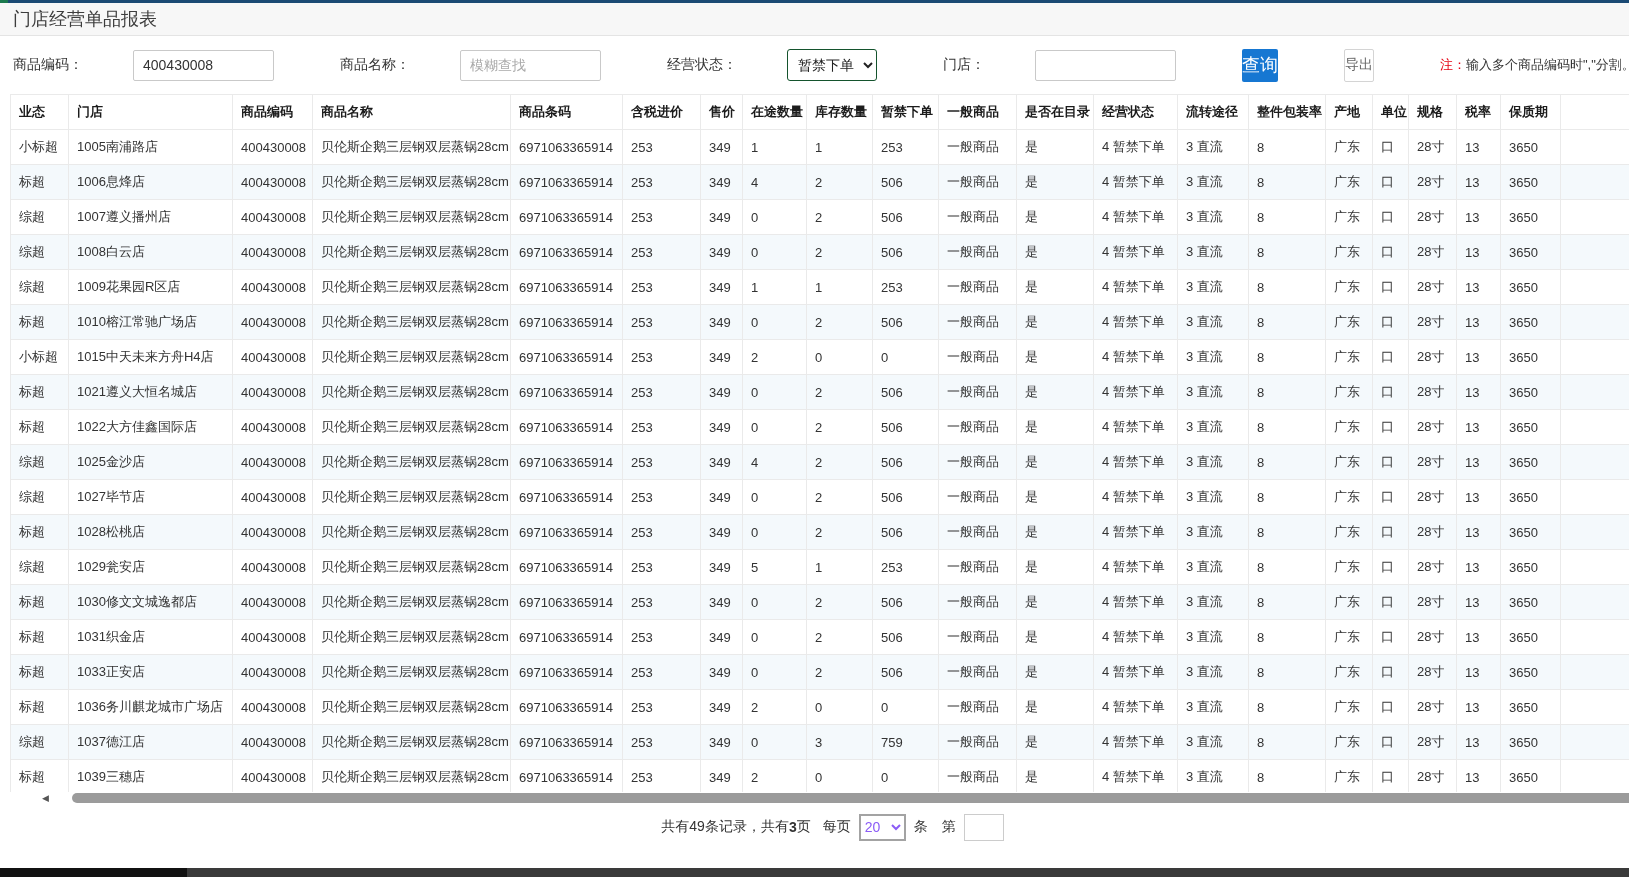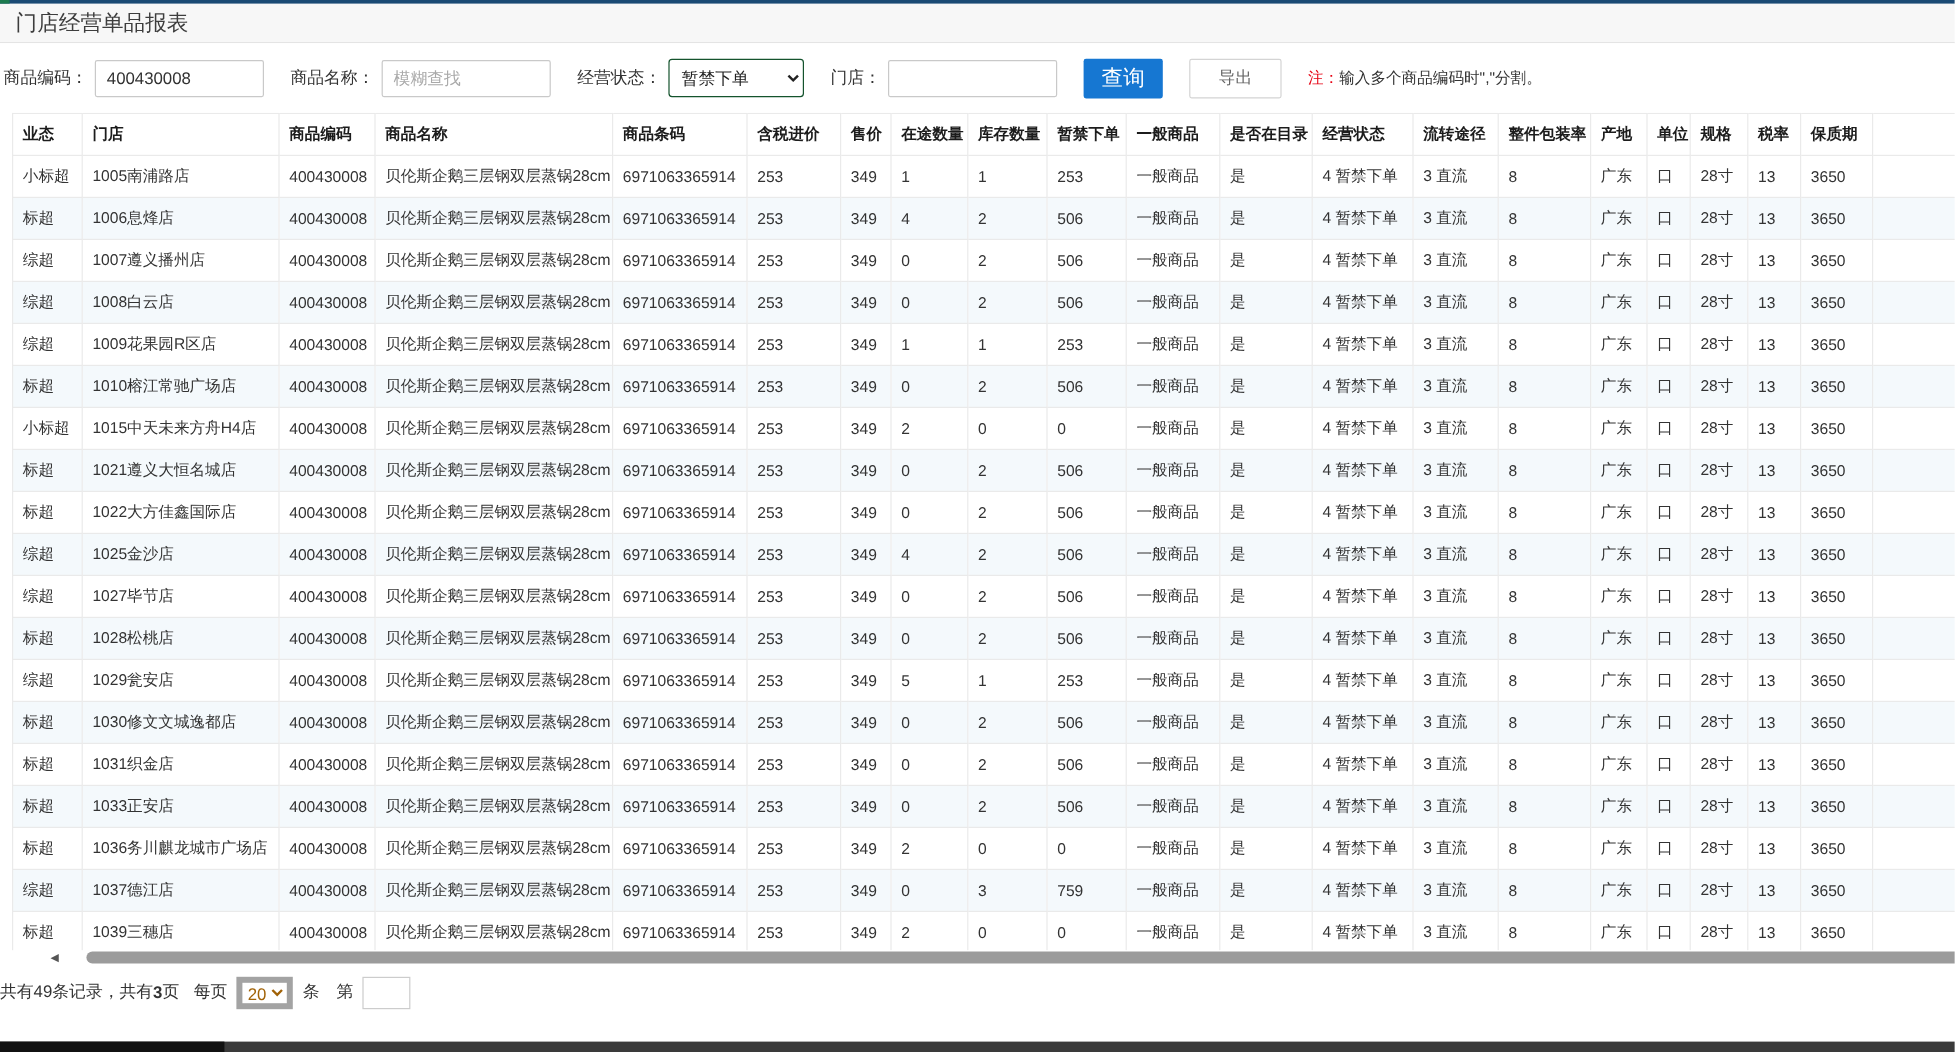--- a/index.html
+++ b/index.html
@@ -5,22 +5,22 @@
   * { box-sizing: border-box; margin: 0; padding: 0; }
   html,body { width: 1629px; height: 877px; overflow: hidden; }
   body { font-family: "Liberation Sans", "DejaVu Sans", sans-serif; background: #fff; display: flex; flex-direction: column; }
 
   .topbar { height: 3px; background: #1b4a74; position: relative; flex: 0 0 auto; }
   .topbar-green { position: absolute; left: 0; top: 0; width: 8px; height: 3px; background: #1c7a4e; }
 
   .titlebar { height: 33px; line-height: 32px; background: #f7f7f7; border-bottom: 1px solid #e4e4e4;
               padding-left: 13px; font-size: 18px; color: #3d3d3d; flex: 0 0 auto; }
 
-  .filterbar { height: 58px; display: flex; align-items: center; padding-left: 3px;
-               font-size: 14px; color: #333; background: #fff; flex: 0 0 auto; white-space: nowrap; }
+  .filterbar { height: 58px; display: flex; align-items: center; padding-left: 13px;
+               font-size: 14px; color: #333; background: #fff; flex: 0 0 auto; white-space: nowrap; gap: 44px; }
   .filterbar .lbl { margin-right: 6px; }
   .gap { margin-left: 22px; }
   .ipt { height: 31px; border: 1px solid #c9c9c9; border-radius: 2px; padding: 0 9px;
          font-size: 14px; width: 141px; color: #333; outline: none; }
   .ipt::placeholder { color: #a9a9a9; }
   .sel { height: 32px; border: 1px solid #14532d; border-radius: 3px; padding: 0 6px;
          font-size: 14px; width: 113px; color: #222; background: #fff; }
   .btn-primary { width: 66px; height: 33px; background: #1677d2; color: #fff; border: none;
                  border-radius: 2px; font-size: 18px; margin-left: 22px; cursor: pointer; }
   .btn-secondary { width: 77px; height: 33px; background: #fff; color: #666; border: 1px solid #d4d4d4;
@@ -34,26 +34,26 @@
            text-align: left; white-space: nowrap; overflow: hidden; }
   th { font-weight: 700; color: #1c1c1c; background: #fff; }
   td { color: #333; }
   tbody tr:nth-child(even) { background: #f4f9fc; }
 
   .hscroll { height: 12px; position: relative; background: #fff; flex: 0 0 auto; }
   .hscroll .arrow { position: absolute; left: 42px; top: 0; font-size: 9px; line-height: 12px; color: #555; }
   .hscroll .thumb { position: absolute; left: 72px; right: 0; top: 1px; height: 10px;
                     background: #9b9b9b; border-radius: 5px 0 0 5px; }
 
-  .pagination { height: 46px; display: flex; align-items: center; justify-content: flex-start;
+  .pagination { height: 46px; display: flex; align-items: center; justify-content: center;
                 font-size: 14px; color: #333; overflow: hidden; flex: 0 0 auto; }
   .pagination b { font-weight: 700; }
   .pagination .pp-label { margin-left: 12px; }
-  .sel-small { width: 47px; height: 27px; border: 5px solid #a3a3a3; font-size: 14px;
-               margin: 0 8px; background: #fff; color: #a16207; }
+  .sel-small { width: 47px; height: 27px; border: 2px solid #a3a3a3; font-size: 14px;
+               margin: 0 8px; background: #fff; color: #8b5cf6; }
   .unit { margin-right: 14px; }
   .page-input { width: 40px; height: 27px; border: 1px solid #ccc; margin-left: 8px;
                 margin-right: -36px; outline: none; }
 
   .spacer { flex: 1 1 auto; }
   .bottombar { height: 9px; background: #3a3a3a; position: relative; flex: 0 0 auto; }
   .bottombar-left { position: absolute; left: 0; top: 0; height: 9px; width: 187px; background: #111; }
 </style>
 </head>
 <body>

